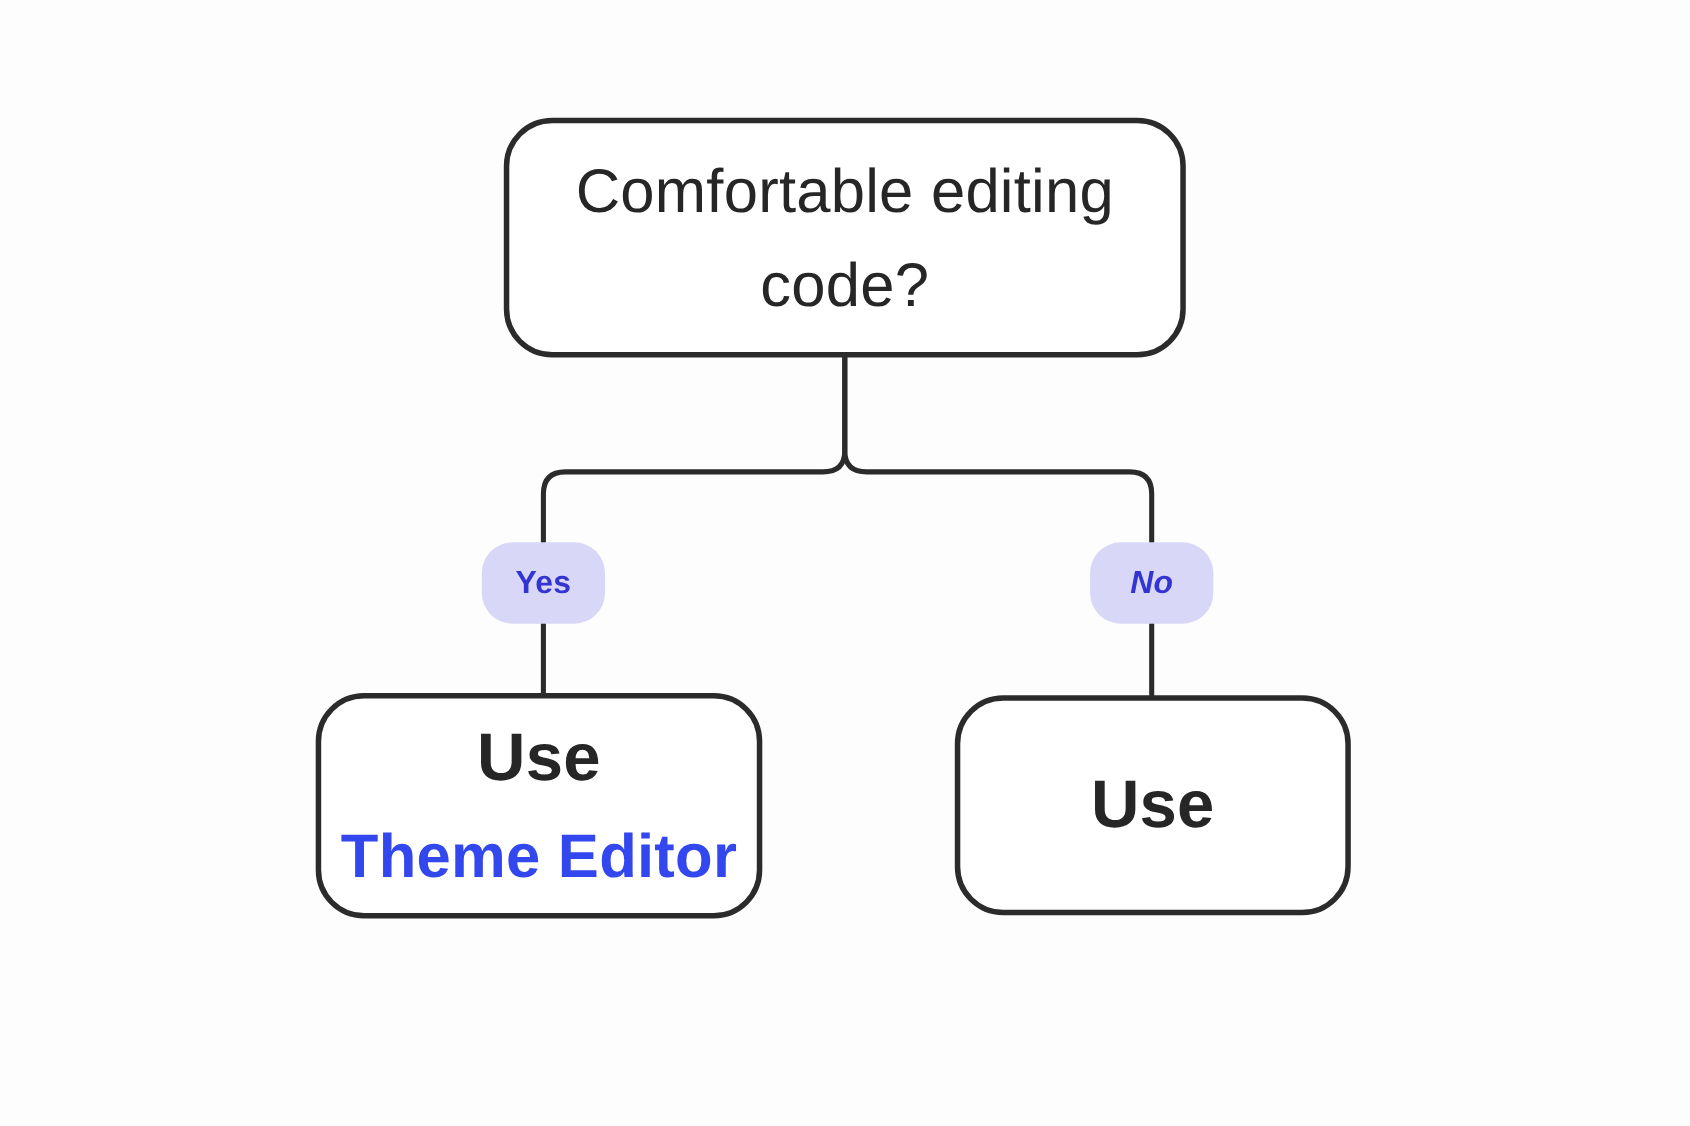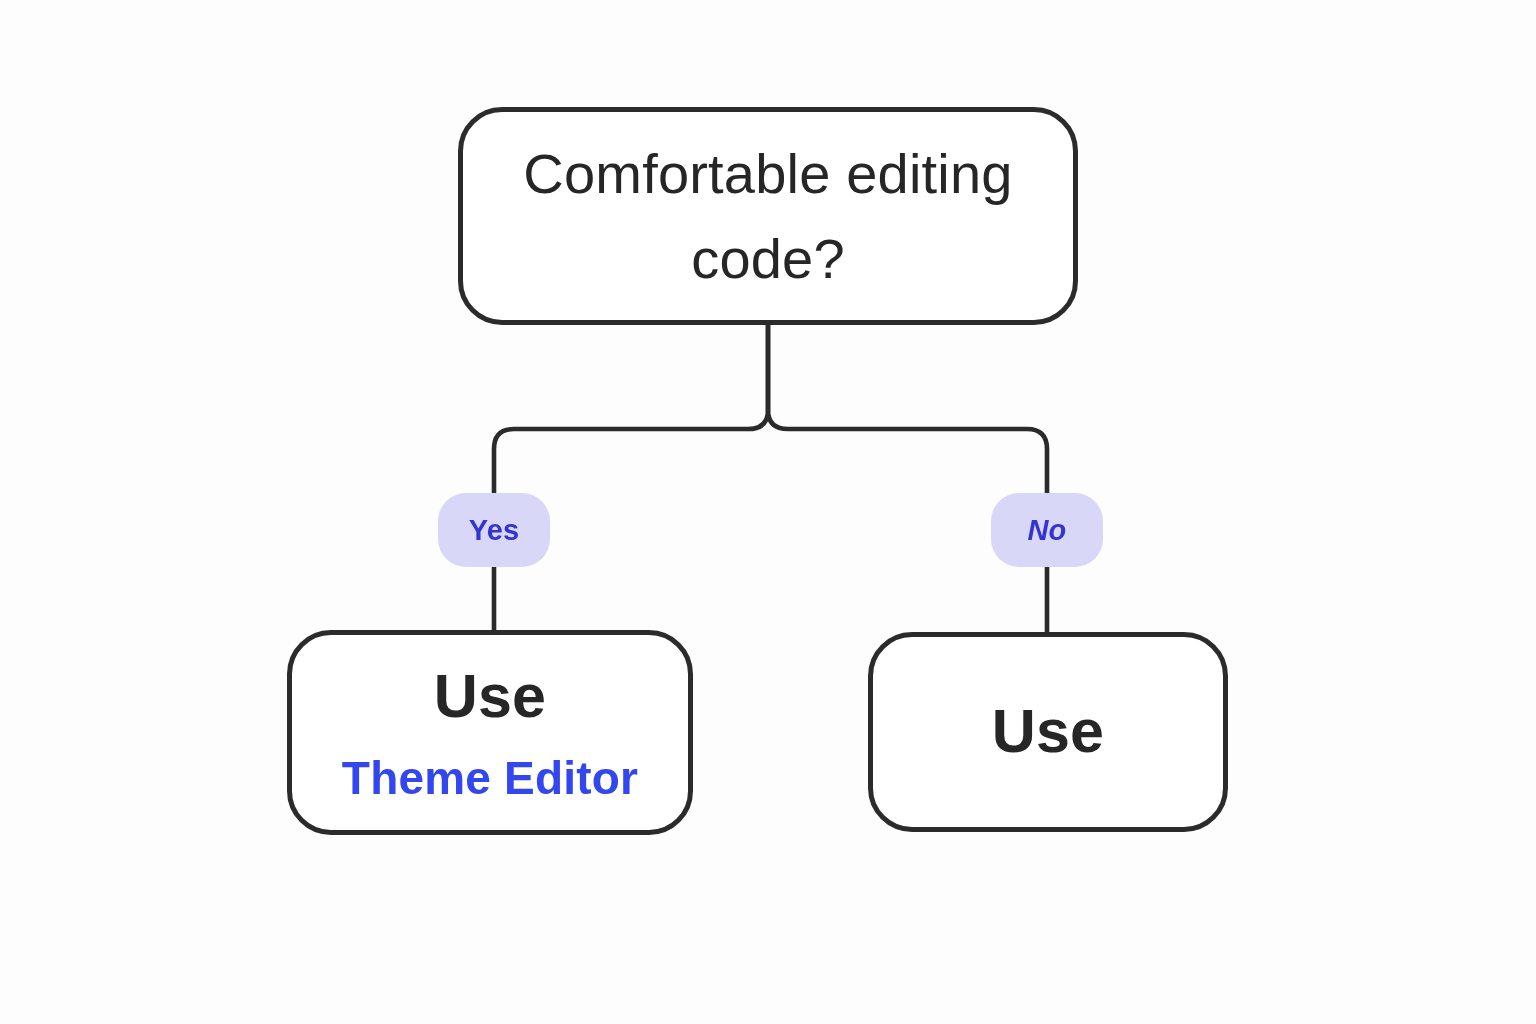--- a/index.html
+++ b/index.html
@@ -61,21 +61,21 @@
     left:868px;top:632px;width:360px;height:200px;
   }
   .result-line1{
     font-size:61px;
     font-weight:600;
     line-height:1.5;
     color:var(--text);
     letter-spacing:0.2px;
   }
   .result-line2{
-    font-size:46px;
+    font-size:56px;
     font-weight:600;
     line-height:1.55;
     color:var(--accent);
     letter-spacing:0.2px;
   }
   .pill{
     position:absolute;
     width:112px;height:74px;
     background:var(--pill-bg);
     border-radius:28px;

